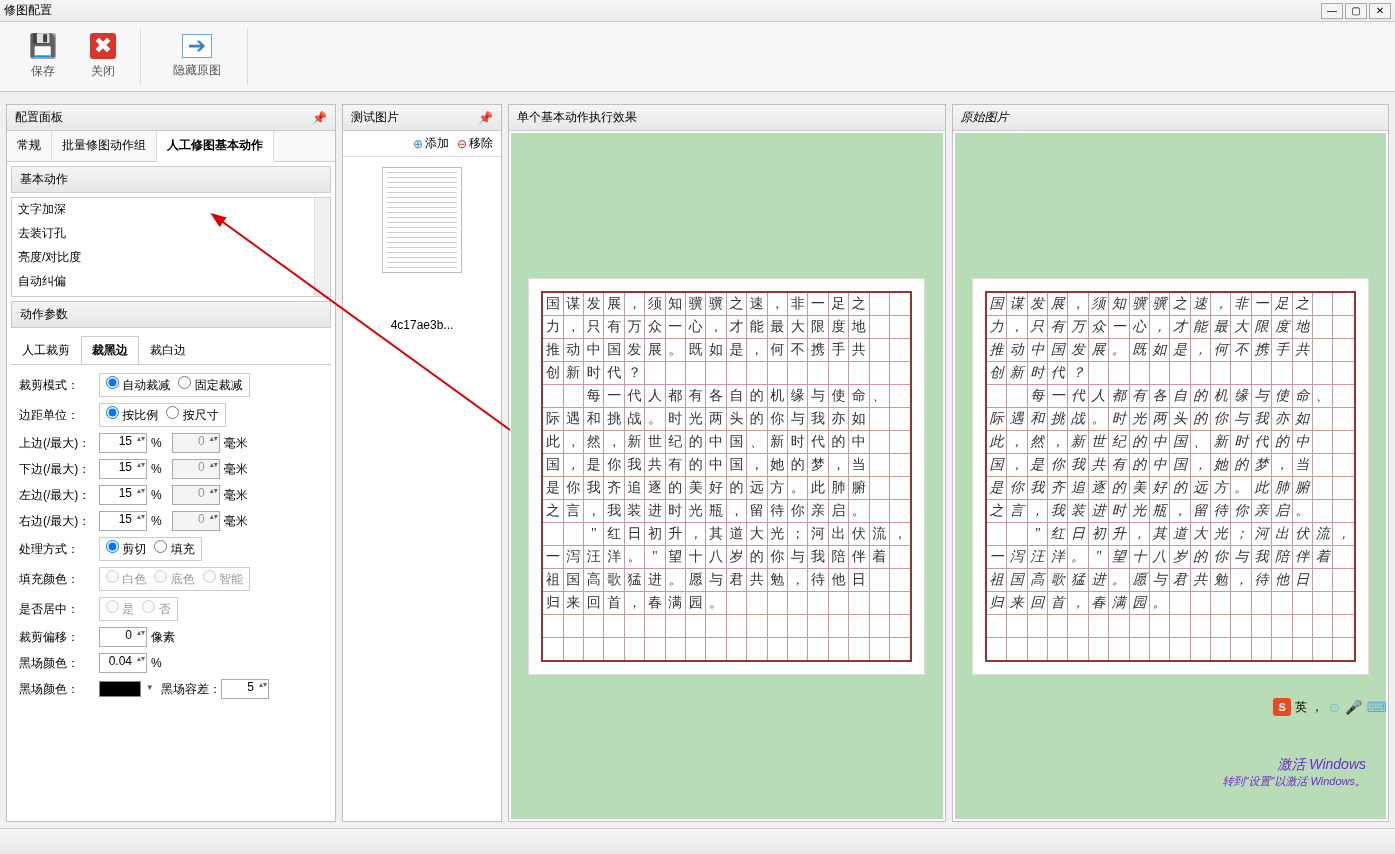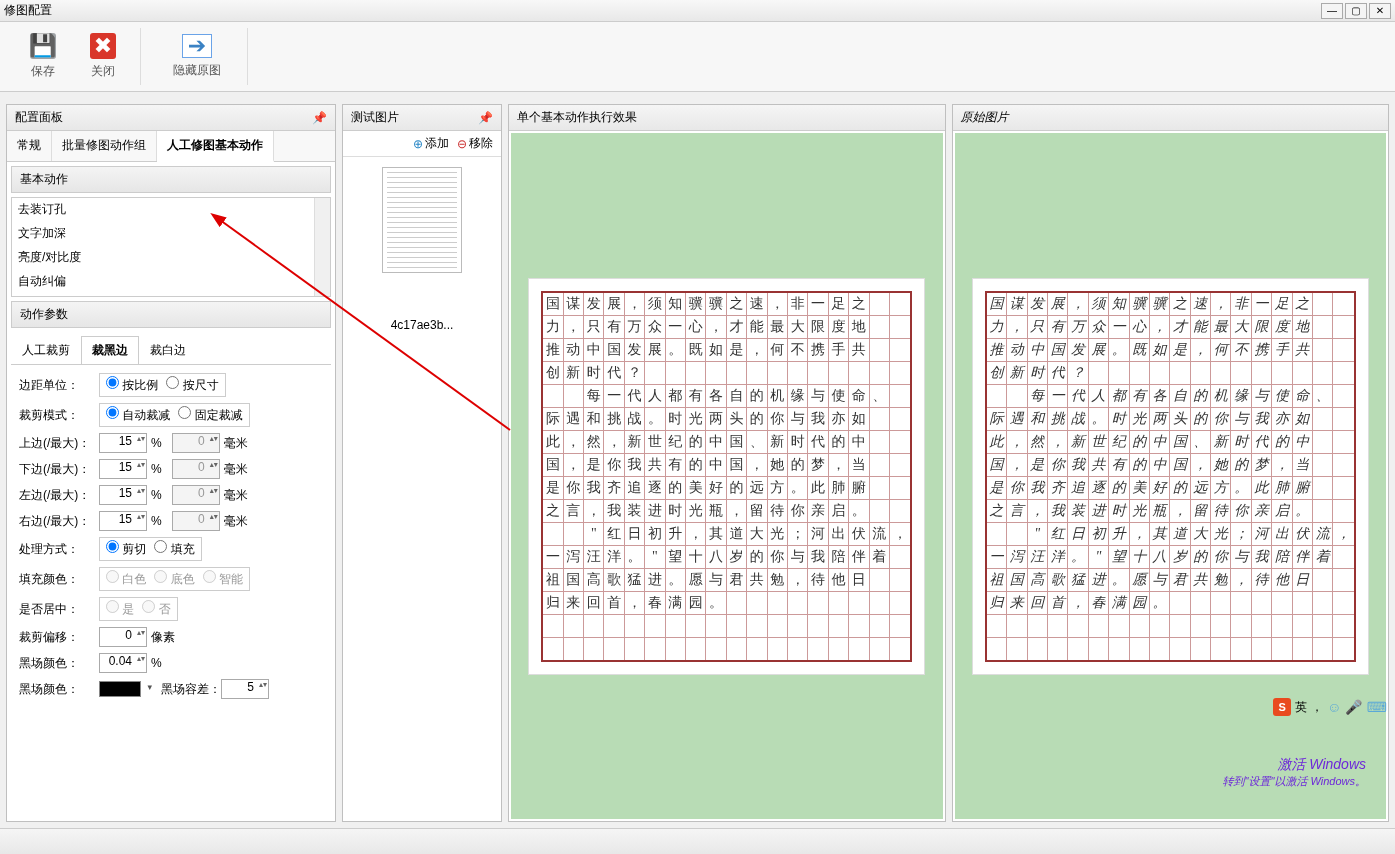--- a/index.html
+++ b/index.html
@@ -121,45 +121,45 @@
       <span>配置面板</span>
       <span class="pin-icon">📌</span>
     </div>
     <div class="tabs" id="config-tabs">
         <div class="tab">常规</div>
         <div class="tab">批量修图动作组</div>
         <div class="tab active">人工修图基本动作</div>
       </div>
     <div class="section-header">基本动作</div>
     <div class="action-list" id="action-list">
-      <div class="action-item">去装订孔</div>
-        <div class="action-item">文字加深</div>
+      <div class="action-item">文字加深</div>
+        <div class="action-item">去装订孔</div>
         <div class="action-item">亮度/对比度</div>
         <div class="action-item">自动纠偏</div>
     <div class="scrollbar-stub"></div>
       </div>
     <div class="section-header">动作参数</div>
     <div class="param-tabs" id="param-tabs">
         <div class="param-tab">人工裁剪</div>
         <div class="param-tab active">裁黑边</div>
         <div class="param-tab">裁白边</div>
       </div>
     <div class="params-body">
       <div class="param-row">
+        <span class="param-label">裁剪模式：</span>
+        <span class="radio-group">
+          <label><input type="radio" checked="" style=""> <span>自动裁减</span></label>
+          <label><input type="radio" style=""> <span>固定裁减</span></label>
+        </span>
+      </div>
+      <div class="param-row">
         <span class="param-label">边距单位：</span>
         <span class="radio-group">
           <label><input type="radio" checked="" style=""> <span>按比例</span></label>
           <label><input type="radio" style=""> <span>按尺寸</span></label>
-        </span>
-      </div>
-      <div class="param-row">
-        <span class="param-label">裁剪模式：</span>
-        <span class="radio-group">
-          <label><input type="radio" checked="" style=""> <span>自动裁减</span></label>
-          <label><input type="radio" style=""> <span>固定裁减</span></label>
         </span>
       </div>
       <div id="edge-rows">
           <div class="param-row">
             <span class="param-label">上边(/最大)：</span>
     <span class="spinner">15</span>
     <span class="unit">%</span>
     <span class="spinner disabled">0</span>
     <span class="unit">毫米</span>
           </div>

